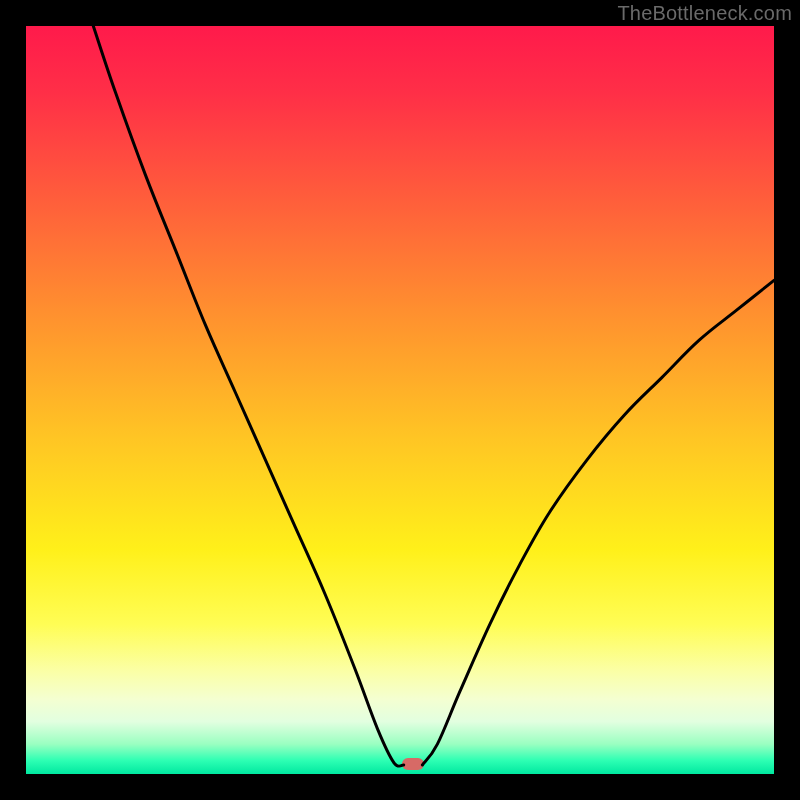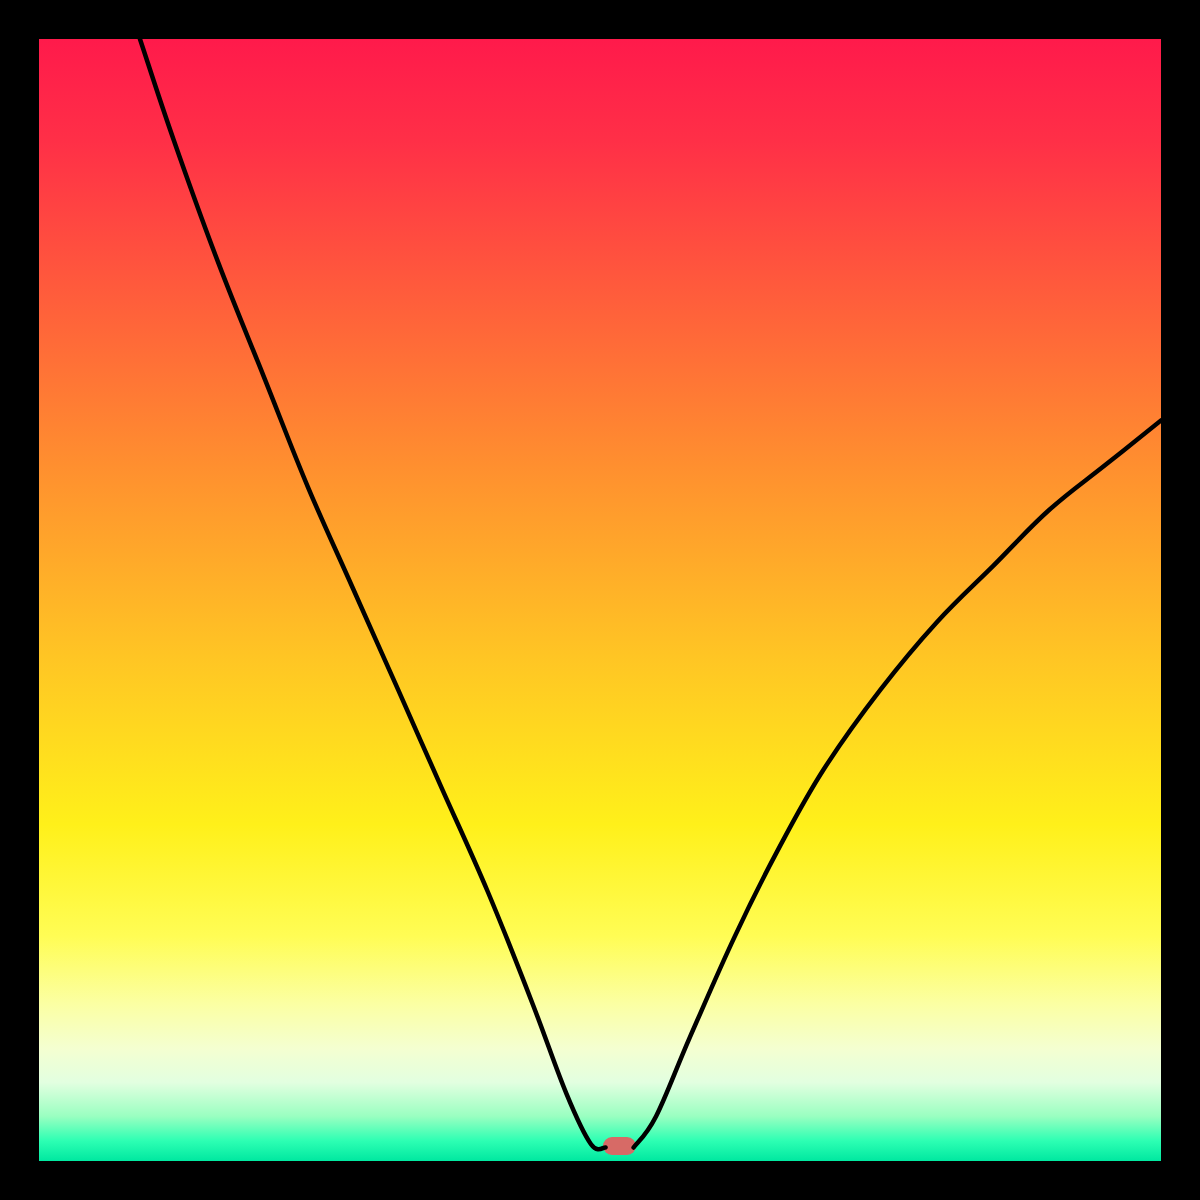--- a/index.html
+++ b/index.html
@@ -66,20 +66,21 @@
     border-radius: 6px;
     background: #d76a66;
     z-index: 2;
     transform: translate(-50%, -50%);
   }
 </style>
 </head>
 <body>
 
 <div class="frame">
+  <div class="watermark">TheBottleneck.com</div>
 
   <div class="plot-area">
 
     <svg class="curve" viewBox="0 0 748 748" preserveAspectRatio="none">
       <path id="curve-left" fill="none" stroke="#000" stroke-width="3" stroke-linecap="round" stroke-linejoin="round" d="M 67.3 0.0 C 71.4 12.1, 80.3 40.4, 89.8 67.3 C 99.2 94.2, 108.9 121.3, 119.7 149.6 C 130.5 177.9, 138.8 197.5, 149.6 224.4 C 160.4 251.3, 168.7 273.6, 179.5 299.2 C 190.3 324.8, 198.7 342.3, 209.4 366.5 C 220.2 390.8, 228.6 409.6, 239.4 433.8 C 250.1 458.1, 258.5 476.9, 269.3 501.2 C 280.1 525.4, 288.4 542.9, 299.2 568.5 C 310.0 594.1, 319.7 619.0, 329.1 643.3 C 338.5 667.5, 344.6 686.3, 351.6 703.1 C 358.6 720.0, 363.3 730.3, 368.0 736.8 C 372.7 743.2, 376.0 738.6, 377.7 739.0"></path>
       <path id="curve-right" fill="none" stroke="#000" stroke-width="3" stroke-linecap="round" stroke-linejoin="round" d="M 396.4 739.0 C 399.1 735.3, 404.7 731.3, 411.4 718.1 C 418.1 704.9, 424.4 687.3, 433.8 665.7 C 443.3 644.2, 453.0 621.3, 463.8 598.4 C 474.5 575.5, 482.9 558.8, 493.7 538.6 C 504.5 518.4, 511.5 505.0, 523.6 486.2 C 535.7 467.4, 547.5 451.3, 561.0 433.8 C 574.5 416.3, 584.9 403.8, 598.4 389.0 C 611.9 374.1, 622.3 365.0, 635.8 351.6 C 649.3 338.1, 659.7 326.3, 673.2 314.2 C 686.7 302.0, 697.1 295.0, 710.6 284.2 C 724.1 273.5, 741.3 259.7, 748.0 254.3"></path>
     </svg>
 
     <div class="marker" id="marker" style="left: 387.464px; top: 738.276px;"></div>
   </div>

